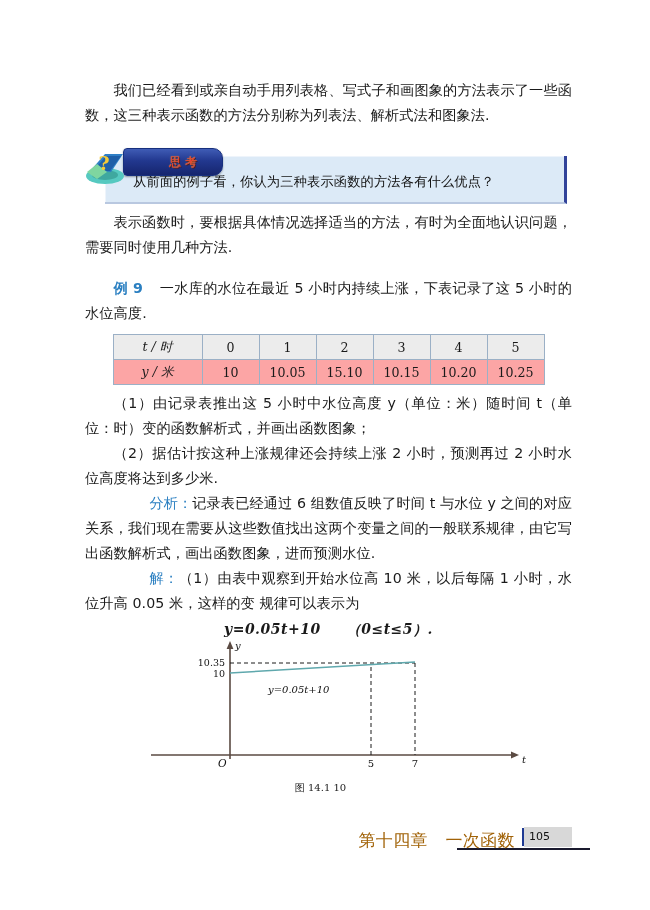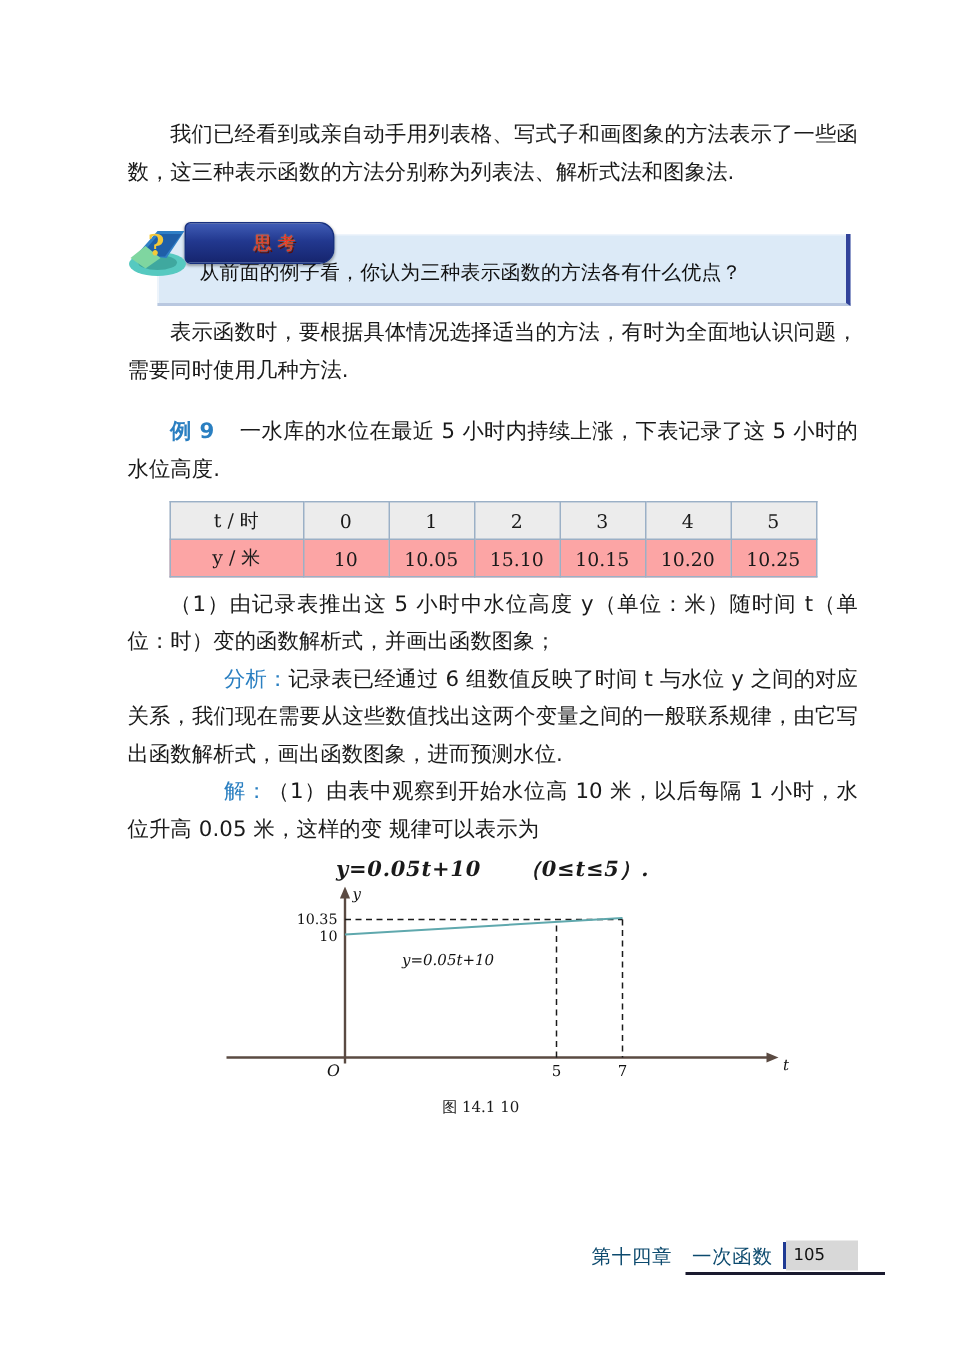--- a/index.html
+++ b/index.html
@@ -126,20 +126,21 @@
     border: 1px solid #9bb0c6;
     text-align: center;
     padding: 3px 0;
     height: 18px;
     font-family: "DejaVu Serif", "Liberation Serif", serif;
   }
   table.data-table tr.row-t td { background: #ececec; }
   table.data-table tr.row-y td { background: #fca5a5; }
   table.data-table td.label-cell {
     width: 88px;
+    font-style: italic;
   }
   table.data-table td.val-cell { width: 56px; }
   .it { font-style: italic; font-family: "DejaVu Serif","Liberation Serif",serif; }
 
   
   .formula {
     text-align: center;
     font-size: 14px;
     margin: 5px 0 2px 0;
     font-family: "DejaVu Serif", "Liberation Serif", serif;
@@ -176,22 +177,22 @@
     left: 372px;
     right: 0px;
     top: 22px;
     height: 2px;
     background: #1a1a2e;
   }
   .footer-chapter {
     position: absolute;
     right: 75px;
     top: 3px;
-    font-size: 13px;
-    color: #0c4a6e;
+    font-size: 17px;
+    color: #a16207;
     letter-spacing: 0.4px;
     white-space: nowrap;
   }
   .footer-sep {
     position: absolute;
     right: 66px;
     top: 2px;
     width: 2px;
     height: 18px;
     background: #1f3a93;
@@ -264,20 +265,21 @@
           <td class="val-cell">15.10</td>
           <td class="val-cell">10.15</td>
           <td class="val-cell">10.20</td>
           <td class="val-cell">10.25</td>
         </tr>
       </tbody>
         </table>
     </div>
 
     <p class="body-text indent">（1）由记录表推出这 5 小时中水位高度 y（单位：米）随时间 t（单位：时）变的函数解析式，并画出函数图象；</p>
+    <p class="body-text indent">（2）据估计按这种上涨规律还会持续上涨 2 小时，预测再过 2 小时水位高度将达到多少米.</p>
 
     <p class="body-text indent">
       <span class="hl">分析：</span><span>记录表已经通过 6 组数值反映了时间 t 与水位 y 之间的对应关系，我们现在需要从这些数值找出这两个变量之间的一般联系规律，由它写出函数解析式，画出函数图象，进而预测水位.</span>
     </p>
 
     <p class="body-text indent">
       <span class="hl">解：</span><span>（1）由表中观察到开始水位高 10 米，以后每隔 1 小时，水位升高 0.05 米，这样的变   规律可以表示为</span>
     </p>
 
     <div class="formula">

